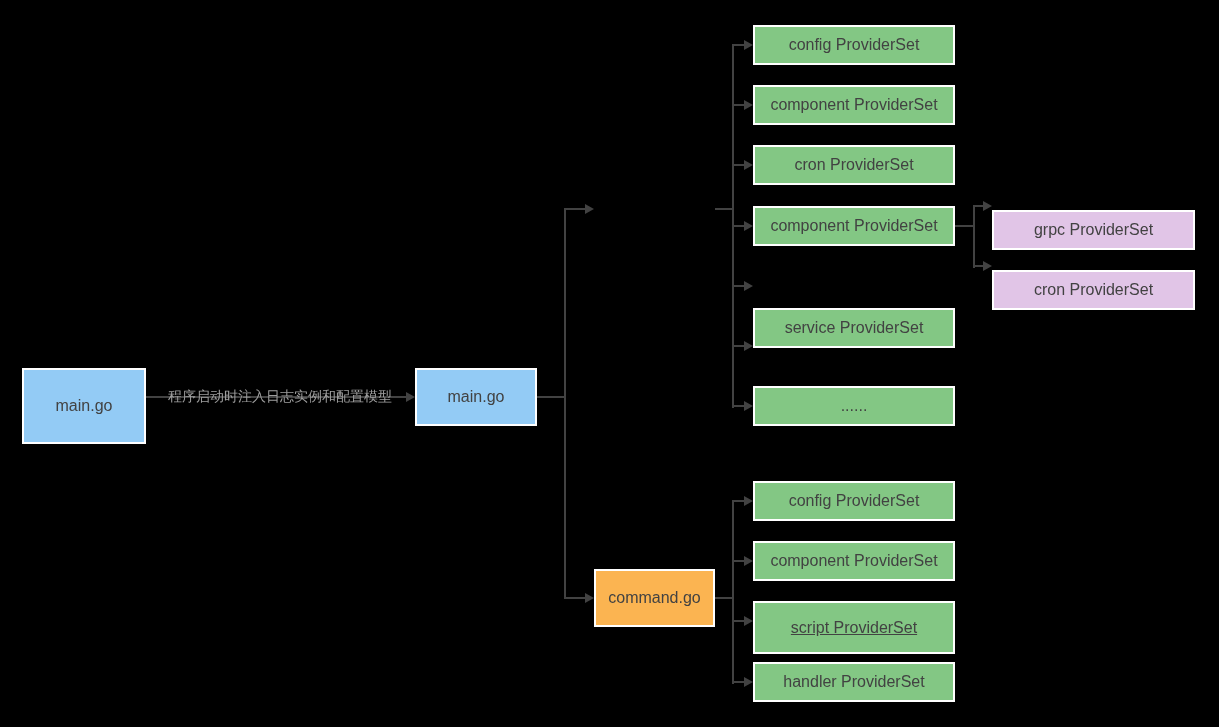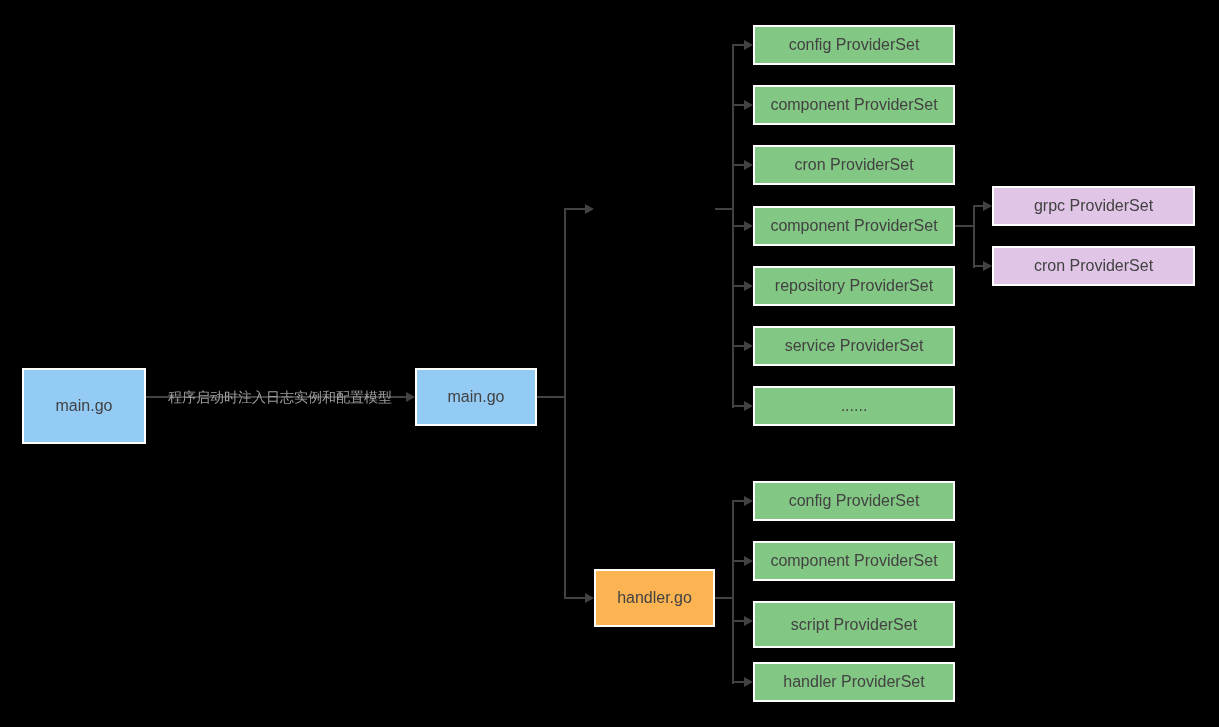--- a/index.html
+++ b/index.html
@@ -26,21 +26,21 @@
     box-sizing:border-box;
     border:2px solid var(--node-border);
     display:flex;align-items:center;justify-content:center;
     font-size:16px;
     color:var(--node-text);
     white-space:nowrap;
   }
   .blue{background:var(--file-node);}
   .orange{background:var(--entry-node);}
   .green{background:var(--provider-node);}
-  .purple{background:var(--transport-child-node);}
+  .purple{background:var(--transport-child-node);margin-top:24px;}
   .hline{position:absolute;height:2px;background:var(--connector);}
   .vline{position:absolute;width:2px;background:var(--connector);}
   .arrow-r{
     position:absolute;width:0;height:0;
     border-top:5px solid transparent;
     border-bottom:5px solid transparent;
     border-left:9px solid var(--connector);
   }
   .edge-label{
     position:absolute;
@@ -50,21 +50,21 @@
     line-height:18px;
   }
 </style>
 </head>
 <body>
 
 <div class="canvas">
 
   <div class="hline" style="left:146px;top:396px;width:261px;"></div>
   <div class="arrow-r" style="left:406px;top:392px;"></div>
-  <div class="edge-label" style="left:168px;top:388px;width:224px;">程序启动时注入日志实例和配置模型</div>
+  <div class="edge-label" style="left:168px;top:388px;width:224px;font-family:Liberation Mono, monospace;">程序启动时注入日志实例和配置模型</div>
 
   <div class="hline" style="left:537px;top:396px;width:29px;"></div>
   <div class="vline" style="left:564px;top:208px;height:190px;"></div>
   <div class="hline" style="left:564px;top:208px;width:21px;"></div>
   <div class="arrow-r" style="left:585px;top:204px;"></div>
 
   <div class="vline" style="left:564px;top:397px;height:202px;"></div>
   <div class="hline" style="left:564px;top:597px;width:21px;"></div>
   <div class="arrow-r" style="left:585px;top:593px;"></div>
 
@@ -98,31 +98,30 @@
   <div class="arrow-r" style="left:744px;top:496px;"></div>
   <div class="hline" style="left:732px;top:560px;width:12px;"></div>
   <div class="arrow-r" style="left:744px;top:556px;"></div>
   <div class="hline" style="left:732px;top:620px;width:12px;"></div>
   <div class="arrow-r" style="left:744px;top:616px;"></div>
   <div class="hline" style="left:732px;top:681px;width:12px;"></div>
   <div class="arrow-r" style="left:744px;top:677px;"></div>
 
   <div class="node blue" style="left:22px;top:368px;width:124px;height:76px;">main.go</div>
   <div class="node blue" style="left:415px;top:368px;width:122px;height:58px;">main.go</div>
-  <div class="node orange" style="left:594px;top:569px;width:121px;height:58px;">handler.go</div>
+  <div class="node orange" style="left:594px;top:569px;width:121px;height:58px;">command.go</div>
 
   <div class="node green" style="left:753px;top:25px;width:202px;height:40px;">config ProviderSet</div>
   <div class="node green" style="left:753px;top:85px;width:202px;height:40px;">component ProviderSet</div>
   <div class="node green" style="left:753px;top:145px;width:202px;height:40px;">cron ProviderSet</div>
   <div class="node green" style="left:753px;top:206px;width:202px;height:40px;">component ProviderSet</div>
-  <div class="node green" style="left:753px;top:266px;width:202px;height:40px;">repository ProviderSet</div>
-  <div class="node green" style="left:753px;top:326px;width:202px;height:40px;">service ProviderSet</div>
+  <div class="node green" style="left:753px;top:308px;width:202px;height:40px;">service ProviderSet</div>
   <div class="node green" style="left:753px;top:386px;width:202px;height:40px;">......</div>
 
   <div class="node purple" style="left:992px;top:186px;width:203px;height:40px;">grpc ProviderSet</div>
   <div class="node purple" style="left:992px;top:246px;width:203px;height:40px;">cron ProviderSet</div>
 
   <div class="node green" style="left:753px;top:481px;width:202px;height:40px;">config ProviderSet</div>
   <div class="node green" style="left:753px;top:541px;width:202px;height:40px;">component ProviderSet</div>
-  <div class="node green" style="left:753px;top:601px;width:202px;height:47px;">script ProviderSet</div>
+  <div class="node green" style="left:753px;top:601px;width:202px;height:53px;text-decoration:underline;">script ProviderSet</div>
   <div class="node green" style="left:753px;top:662px;width:202px;height:40px;">handler ProviderSet</div>
 
 </div>
 
 </body></html>

